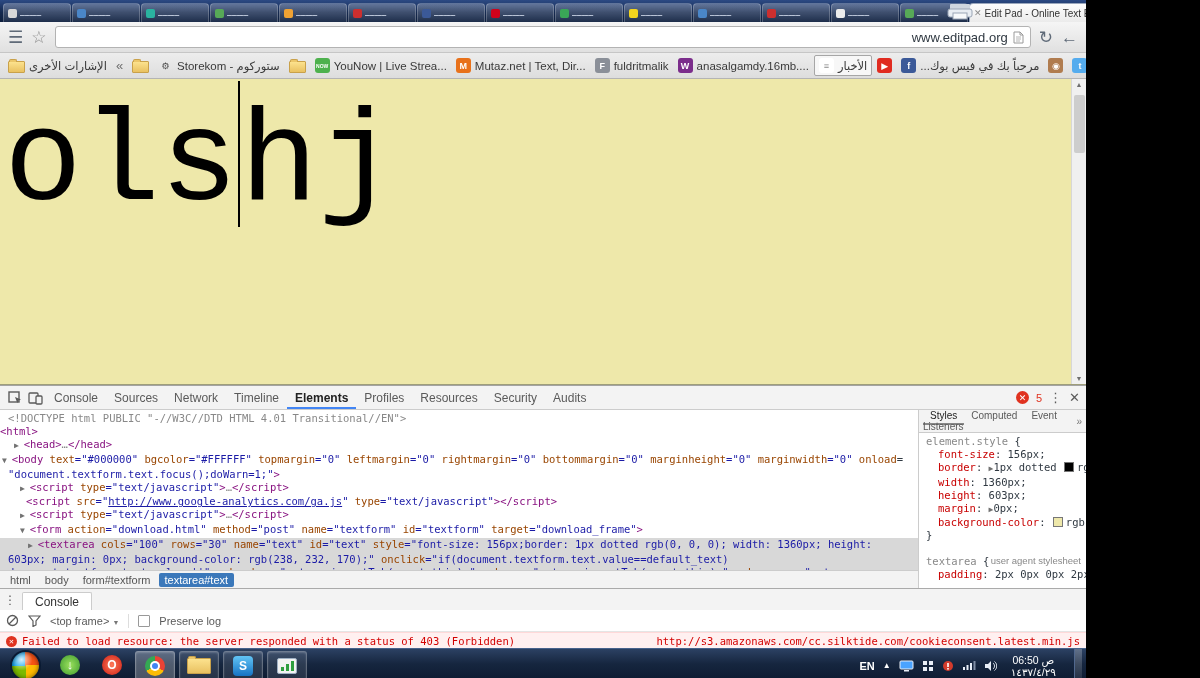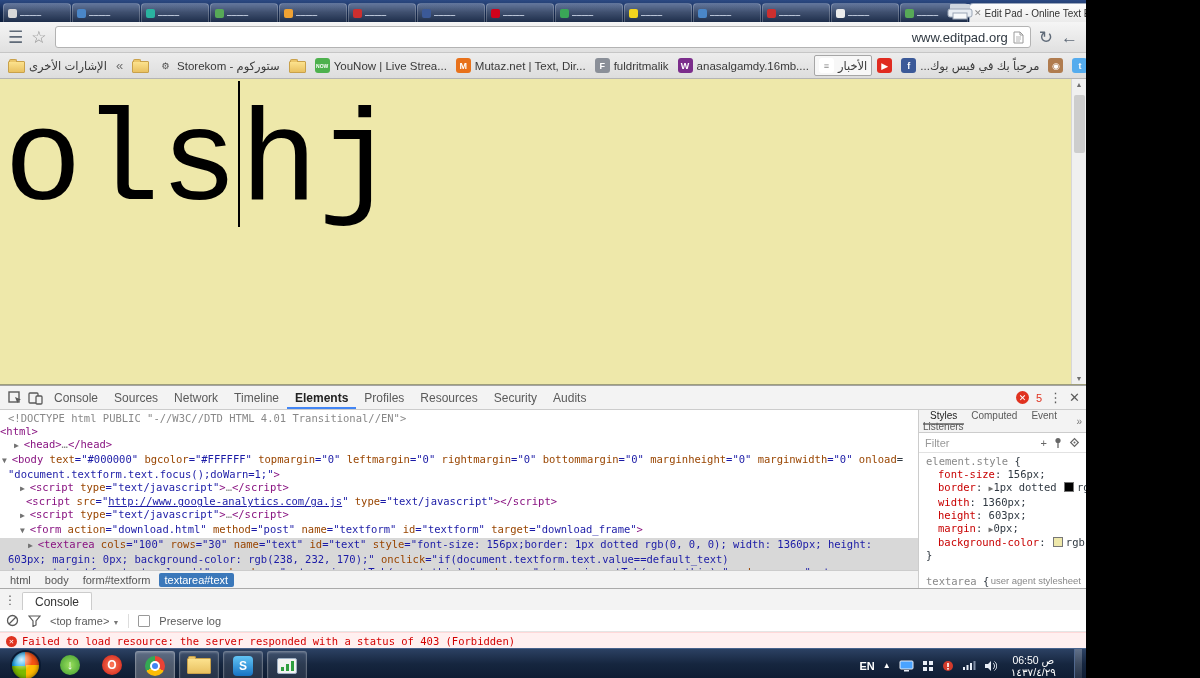--- a/index.html
+++ b/index.html
@@ -343,34 +343,20 @@
             <span class="crumb">body</span>
             <span class="crumb">form#textform</span>
             <span class="crumb sel">textarea#text</span>
           </div>
       </div>
       <div class="styles-pane">
         <div class="styles-tabs">
           <span id="st-tabs"><span class="st-tab sel">Styles</span><span class="st-tab">Computed</span><span class="st-tab">Event Listeners</span></span>
           <span class="st-more">»</span>
         </div>
-        <div class="filter-row">
-          <span>Filter</span>
-          <span class="fr-icons">
-            <span>+</span>
-            <svg width="10" height="11" viewBox="0 0 10 11">
-                <circle cx="5" cy="3.5" r="2.6" fill="#666"></circle>
-                <path d="M5 6v5" stroke="#666" stroke-width="1.3"></path>
-              </svg>
-            <svg width="11" height="11" viewBox="0 0 11 11">
-                <rect x="2.8" y="2.8" width="5.4" height="5.4" transform="rotate(45 5.5 5.5)" fill="none" stroke="#666" stroke-width="1.2"></rect>
-                <circle cx="5.5" cy="5.5" r="1" fill="#666"></circle>
-              </svg>
-          </span>
-        </div>
         <div class="styles-body"><div class="code-line" style="padding-left: 2px;"><span class="tk-s">element.style</span><span class="tk-p"> {</span></div><div class="code-line" style="padding-left: 14px;"><span class="tk-n">font-size</span><span class="tk-p">: 156px;</span></div><div class="code-line" style="padding-left: 14px;"><span class="tk-n">border</span><span class="tk-p">: </span><span class="tk-r">▶</span><span class="tk-p">1px dotted </span><span class="swatch" style="background: rgb(0, 0, 0);"></span><span class="tk-p">rgb(0, 0, 0);</span></div><div class="code-line" style="padding-left: 14px;"><span class="tk-n">width</span><span class="tk-p">: 1360px;</span></div><div class="code-line" style="padding-left: 14px;"><span class="tk-n">height</span><span class="tk-p">: 603px;</span></div><div class="code-line" style="padding-left: 14px;"><span class="tk-n">margin</span><span class="tk-p">: </span><span class="tk-r">▶</span><span class="tk-p">0px;</span></div><div class="code-line" style="padding-left: 14px;"><span class="tk-n">background-color</span><span class="tk-p">: </span><span class="swatch" style="background: rgb(238, 232, 170);"></span><span class="tk-p">rgb(238, 232, 170);</span></div><div class="code-line" style="padding-left: 2px;"><span class="tk-p">}</span></div><div class="code-line" style="padding-left: 2px;">&nbsp;</div><div class="code-line" style="padding-left: 2px;"><span class="tk-u">user agent stylesheet</span><span class="tk-s">textarea</span><span class="tk-p"> {</span></div><div class="code-line" style="padding-left: 14px;"><span class="tk-n">padding</span><span class="tk-p">: 2px 0px 0px 2px;</span></div></div>
       </div>
     </div>
 
     <div class="console-drawer">
       <div class="c-tabrow">
         <span class="c-kebab">⋮</span>
         <span class="c-tab">Console</span>
       </div>
       <div class="c-toolbar">
@@ -387,20 +373,21 @@
         </span>
         <span class="c-sep"></span>
         <span class="checkbox"></span>
         <span>Preserve log</span>
       </div>
       <div class="c-error">
         <span class="c-err-left">
           <span class="errdot">✕</span>
           <span>Failed to load resource: the server responded with a status of 403 (Forbidden)</span>
         </span>
+        <span>http://s3.amazonaws.com/cc.silktide.com/cookieconsent.latest.min.js</span>
       </div>
     </div>
   </div>
 
   <div class="taskbar">
     <span class="orb"></span>
     <span id="taskbar-apps" style="display:flex;gap:4px;">
         <span class="appbtn">
           <span class="ic-idm">↓</span>
         </span>

